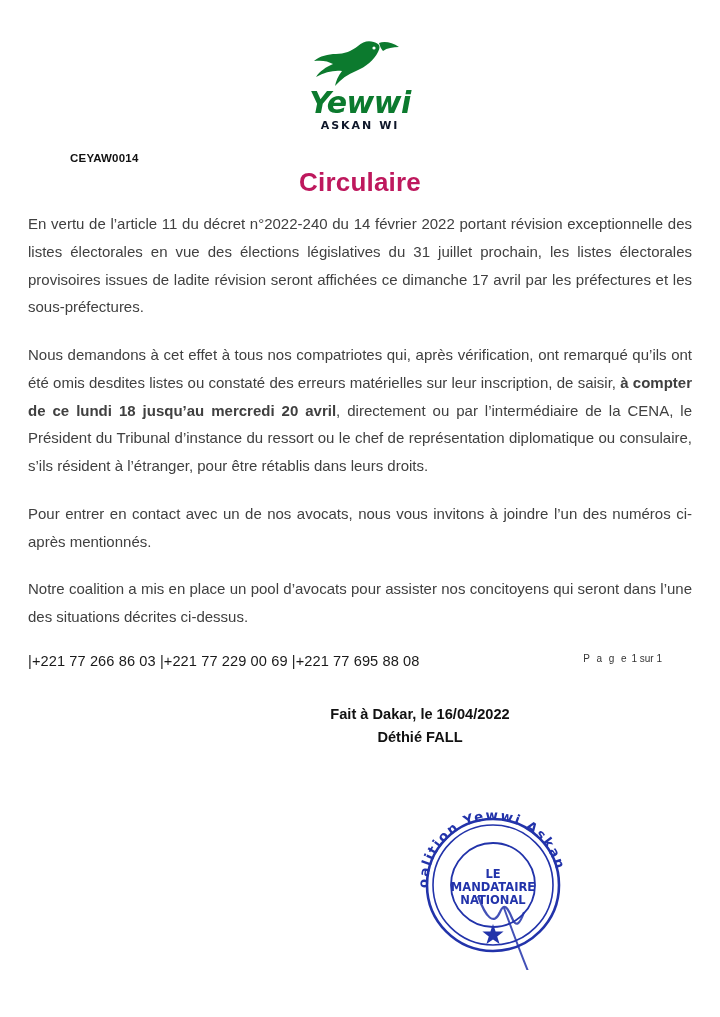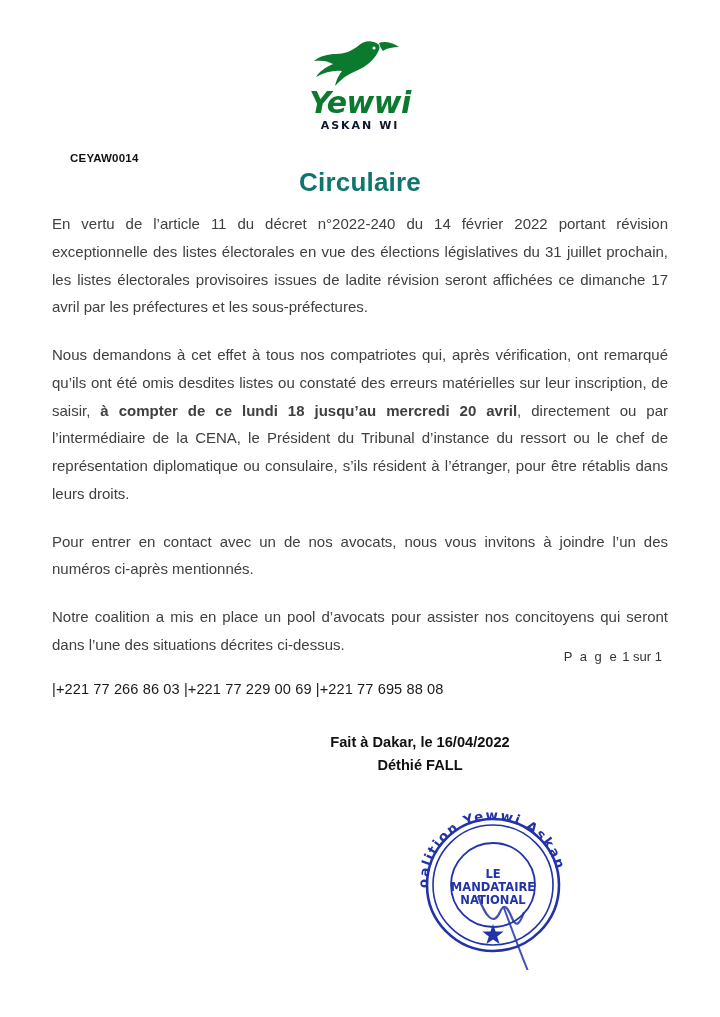--- a/index.html
+++ b/index.html
@@ -13,21 +13,21 @@
     font-family: "Liberation Sans", sans-serif;
     color: #1a1a1a;
     position: relative;
     overflow: hidden;
   }
   .page {
     position: relative;
     width: 720px;
     height: 722px;
     box-sizing: border-box;
-    padding: 0 52px;
+    padding: 0 28px;
   }
 
   
   .logo-block {
     width: 100%;
     padding-top: 38px;
     display: flex;
     flex-direction: column;
     align-items: center;
   }
@@ -67,21 +67,21 @@
     color: #111;
     letter-spacing: 0.2px;
   }
 
   
   .doc-title {
     text-align: center;
     font-family: "Liberation Sans", sans-serif;
     font-weight: bold;
     font-size: 26px;
-    color: #0f766e;
+    color: #be185d;
     margin-top: 36px;
     letter-spacing: 0.2px;
   }
 
   
   .body-text {
     margin-top: 12px;
     font-size: 15px;
     line-height: 1.85;
     text-align: justify;
@@ -121,21 +121,21 @@
     width: 170px;
     height: 170px;
   }
   .stamp-wrap svg { display: block; }
 
   
   .page-footer {
     position: absolute;
     right: 58px;
     bottom: 58px;
-    font-size: 13px;
+    font-size: 10px;
     color: #333;
   }
   .page-footer .pg { letter-spacing: 2px; }
 </style>
 </head>
 <body>
 
 <div class="page">
 
   <div class="logo-block">

